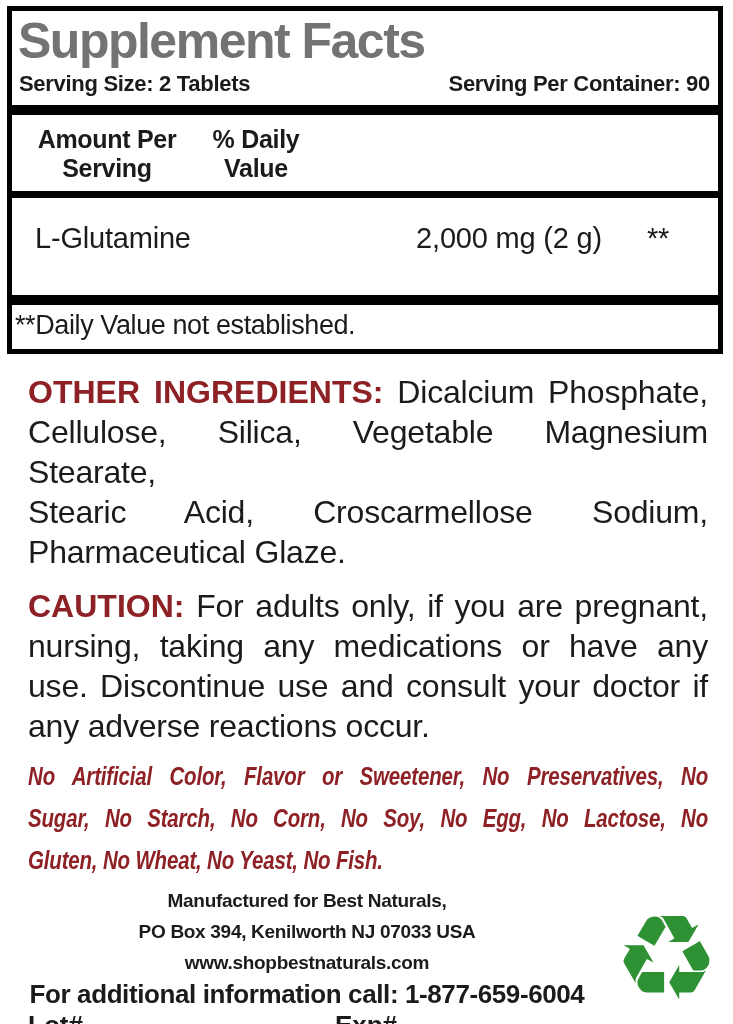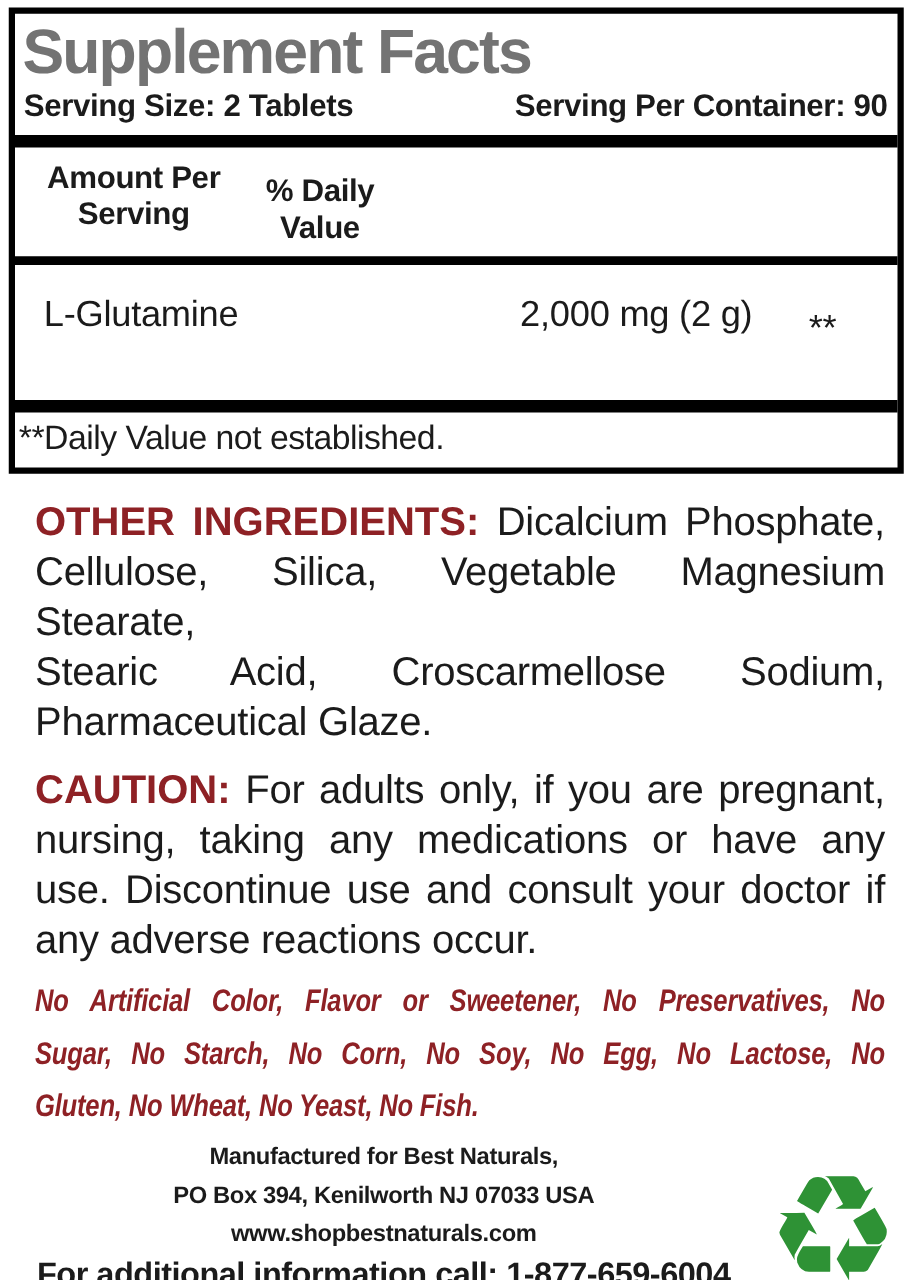--- a/index.html
+++ b/index.html
@@ -8,27 +8,27 @@
     --green:#2e9235;
   }
   *{margin:0;padding:0;box-sizing:border-box;}
   html,body{width:733px;height:1024px;background:#ffffff;overflow:hidden;}
   body{font-family:"Liberation Sans","DejaVu Sans",sans-serif;color:var(--ink);}
   .page{position:relative;width:733px;height:1024px;background:#fff;}
 
   
   .facts{margin:6px 10px 0 7px;border:5px solid #000;background:#fff;}
   .facts-title{font-size:50px;font-weight:bold;letter-spacing:-1.5px;line-height:1.04;padding:4px 6px 2px 6px;color:#737373;}
-  .serving-row{display:flex;justify-content:space-between;font-size:25px;font-weight:600;padding:2px 8px 8px 7px;letter-spacing:-0.3px;}
+  .serving-row{display:flex;justify-content:space-between;font-size:22px;font-weight:600;padding:2px 8px 8px 7px;letter-spacing:-0.3px;}
   .bar{background:#000;width:100%;}
   .bar-thick{height:10px;}
   .bar-mid{height:7px;}
   .head-row{display:flex;justify-content:flex-start;font-weight:bold;font-size:25px;line-height:29px;padding:10px 6px 8px 0;text-align:center;letter-spacing:-0.3px;}
   .col-amount{width:190px;}
-  .col-dv{width:108px;margin-top:11px;}
+  .col-dv{width:108px;}
   .nutrient-row{display:flex;justify-content:flex-end;align-items:flex-start;font-size:29px;padding:24px 6px 40px 0;letter-spacing:-0.2px;}
   .nutrient-name{flex:1;padding-left:23px;text-align:left;}
   .nutrient-row .col-amount,.nutrient-row .col-dv{text-align:center;}
   .facts-footnote{font-size:27px;padding:5px 4px 8px 3px;letter-spacing:-0.4px;}
 
   
   .para{margin:0 25px 0 28px;width:680px;font-size:32px;line-height:40px;letter-spacing:-0.2px;}
   .para-other{margin-top:18px;}
   .para-caution{margin-top:14px;}
   .jline{display:block;text-align:justify;text-align-last:justify;}

